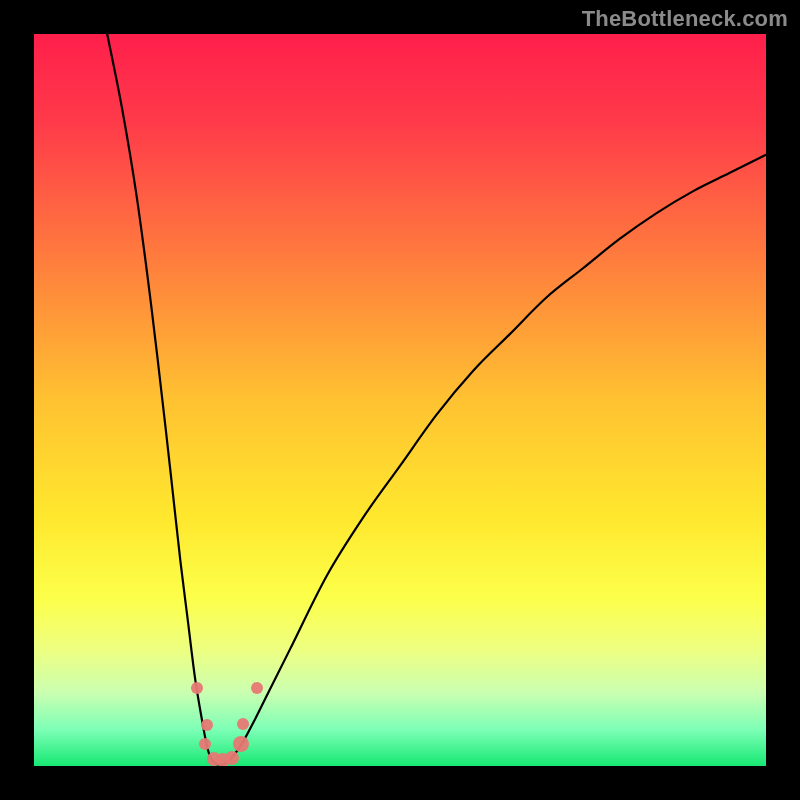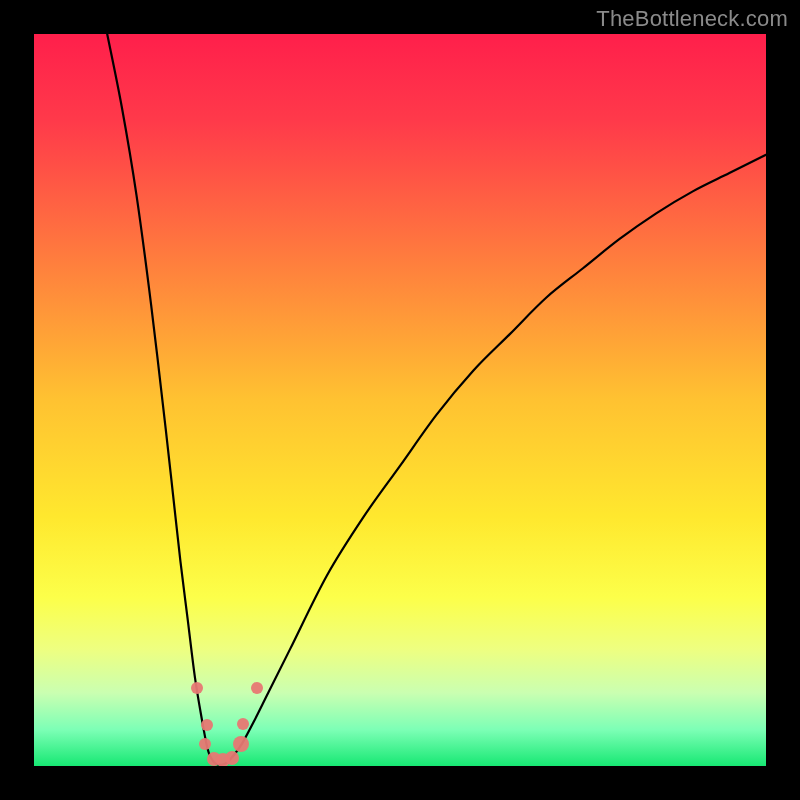--- a/index.html
+++ b/index.html
@@ -40,21 +40,21 @@
     top: 0;
     width: 732px;
     height: 732px;
     pointer-events: none;
   }
   .watermark {
     position: absolute;
     top: 6px;
     right: 12px;
     font-size: 22px;
-    font-weight: 400;
+    font-weight: 700;
     color: #8a8a8a;
     letter-spacing: 0.2px;
     user-select: none;
   }
   .dot {
     position: absolute;
     border-radius: 2px;
     background: #e77873;
     opacity: 0.95;
   }

